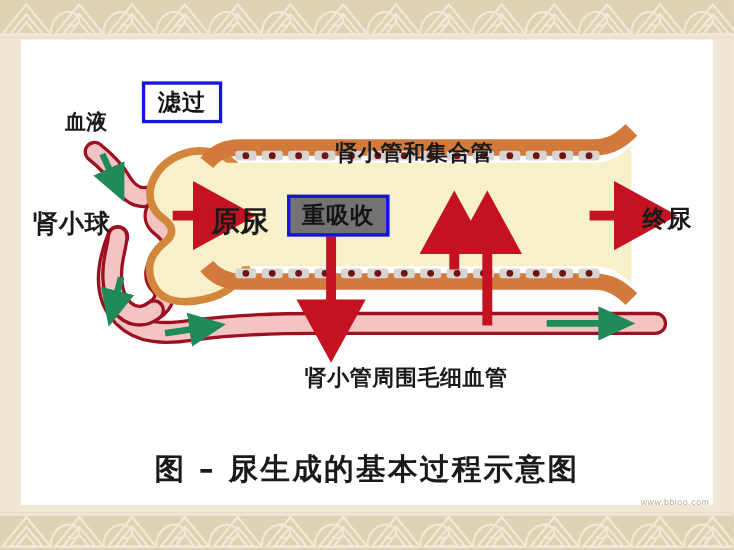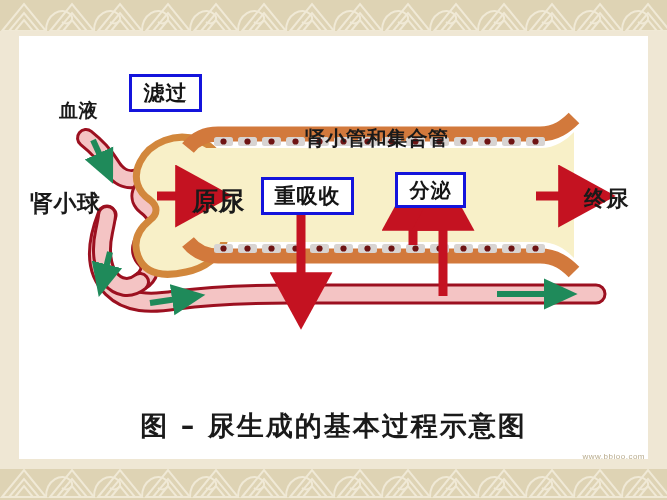--- a/index.html
+++ b/index.html
@@ -45,21 +45,21 @@
   .bluebox{
     position:absolute;
     border:3px solid #1414dc;
     background:#ffffff;
     color:#141414;
     font-weight:bold;
     display:flex;align-items:center;justify-content:center;
     letter-spacing:1px;
     box-sizing:border-box;
   }
-  .bluebox.on-tubule{background:#ffffff;}
+  .bluebox.on-tubule{background:#737373;}
 
   
   #diagram{position:absolute;left:0;top:0;width:667px;height:500px;}
 
   
   .caption{
     position:absolute;left:0;top:408px;width:667px;
     text-align:center;
     font-size:27px;font-weight:bold;color:#1a1a1a;
     letter-spacing:2px;
@@ -406,34 +406,32 @@
   </svg>
 
   <div class="bluebox" style="left:129px;top:74px;width:73px;height:38px;font-size:21px;">
     <span>滤过</span>
   </div>
 
   <div class="bluebox on-tubule" style="left:261px;top:177px;width:93px;height:38px;font-size:21px;">
     <span>重吸收</span>
   </div>
 
-  <div class="bluebox on-tubule" style="left:395px;top:172px;width:71px;height:36px;font-size:20px;">
-    <span>分泌</span>
-  </div>
 
   <div class="lbl" style="left:59px;top:98px;font-size:19px;">血液</div>
 
   <div class="lbl" style="left:30px;top:188px;font-size:23px;">肾小球</div>
 
   <div class="lbl" style="left:192px;top:184px;font-size:26px;">原尿</div>
 
   <div class="lbl" style="left:305px;top:100px;font-size:20px;margin-top:25px;">肾小管和集合管</div>
 
   <div class="lbl" style="left:584px;top:184px;font-size:22px;text-align:center;">终尿</div>
 
+  <div class="lbl" style="left:277px;top:330px;font-size:20px;">肾小管周围毛细血管</div>
 
   <div class="caption">图 – 尿生成的基本过程示意图</div>
 
   <div class="watermark">www.bbioo.com</div>
 
   <div class="border-band bottom">
     <svg width="667" height="34" viewBox="0 0 667 34">
       <rect width="667" height="34" fill="#ded3b4"></rect>
       <g fill="none" stroke="#f0e9d6" stroke-width="2">
         <g transform="translate(0,0)">

